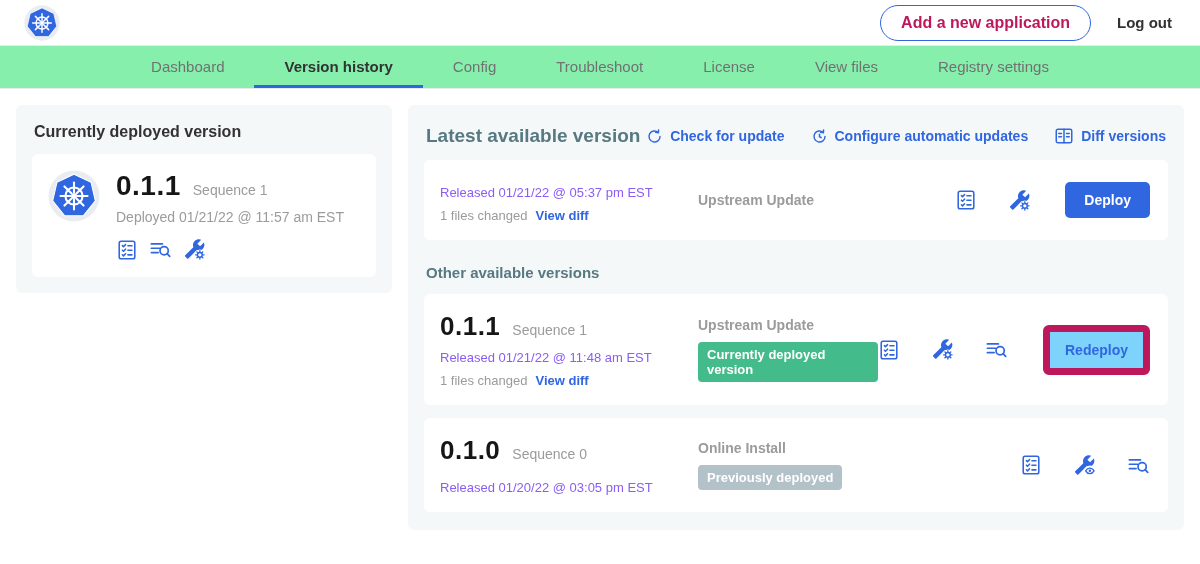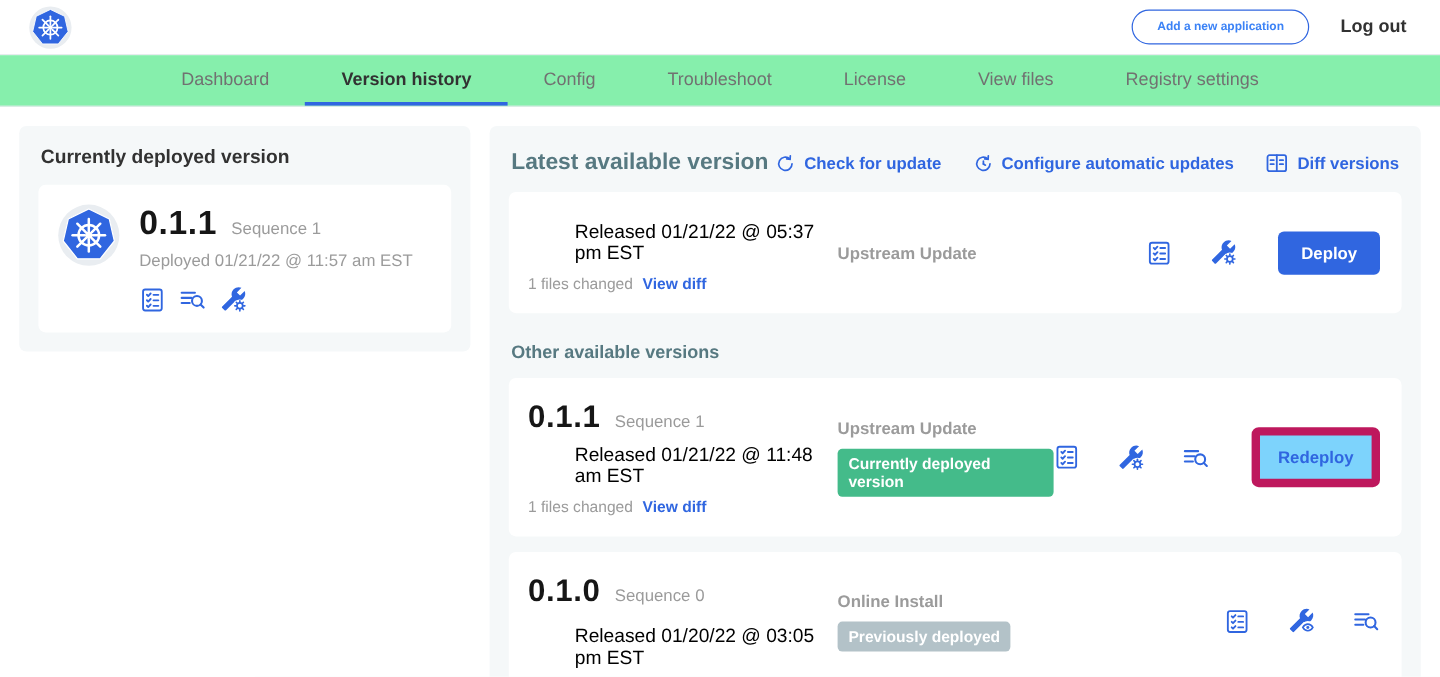--- a/index.html
+++ b/index.html
@@ -20,22 +20,22 @@
   .brand { display:flex; align-items:center; margin-right:34px; }
   .hdr-tabs { display:flex; align-items:stretch; }
   .hdr-tab {
     display:flex; align-items:center; padding:0 3px; margin-right:42px;
     font-size:15px; font-weight:600; color:#4f4f4f;
     border-bottom:3px solid transparent; border-top:3px solid transparent; cursor:pointer;
   }
   .hdr-tab.active { color:#323232; border-bottom-color:#3066e0; }
   .hdr-right { margin-left:auto; display:flex; align-items:center; gap:26px; }
   .pill-btn {
-    background:#fff; border:1px solid #3066e0; color:#3b82f6;
-    font-family:inherit; font-size:10px; font-weight:700;
+    background:#fff; border:1px solid #3066e0; color:#be185d;
+    font-family:inherit; font-size:16px; font-weight:700;
     padding:8px 20px; border-radius:18px; cursor:pointer;
   }
   .logout { font-size:15px; font-weight:600; color:#323232; cursor:pointer; }
 
   
   .subnav {
     height:43px; background:#86efac; border-bottom:1px solid #e7ebee;
     display:flex; justify-content:center; align-items:stretch;
   }
   .subtab {
@@ -68,21 +68,21 @@
   .panel-actions { margin-left:auto; display:flex; align-items:center; gap:26px; }
   .action { display:inline-flex; align-items:center; gap:7px; color:#3066e0;
             font-size:14px; font-weight:700; cursor:pointer; }
 
   .ver-row {
     background:#fff; border-radius:6px; padding:17px 16px 17px 16px;
     margin-top:13px; display:flex; align-items:center;
   }
   .ver-left { flex:0 0 258px; }
   .ver-num { font-size:26px; font-weight:800; color:#161616; letter-spacing:.5px; }
-  .released { font-size:16px; color:#000000; font-weight:500; margin-top:8px;margin-left:39px; }
+  .released { font-size:13px; color:#8b5cf6; font-weight:500; margin-top:8px; }
   .files-line { font-size:13px; color:#9b9b9b; font-weight:500; margin-top:8px;
                 display:flex; align-items:center; gap:8px; }
   .view-diff { color:#3066e0; font-weight:700; cursor:pointer; }
   .ver-mid { flex:1; }
   .src-label { font-size:14px; font-weight:700; color:#9b9b9b; }
   .badge { display:inline-block; margin-top:9px; padding:5px 9px; border-radius:4px;
            font-size:13px; font-weight:700; color:#fff; }
   .badge.green { background:#44bb8a; }
   .badge.gray  { background:#b3c2c8; }
   .ver-right { display:flex; align-items:center; gap:31px; padding-right:2px; }

